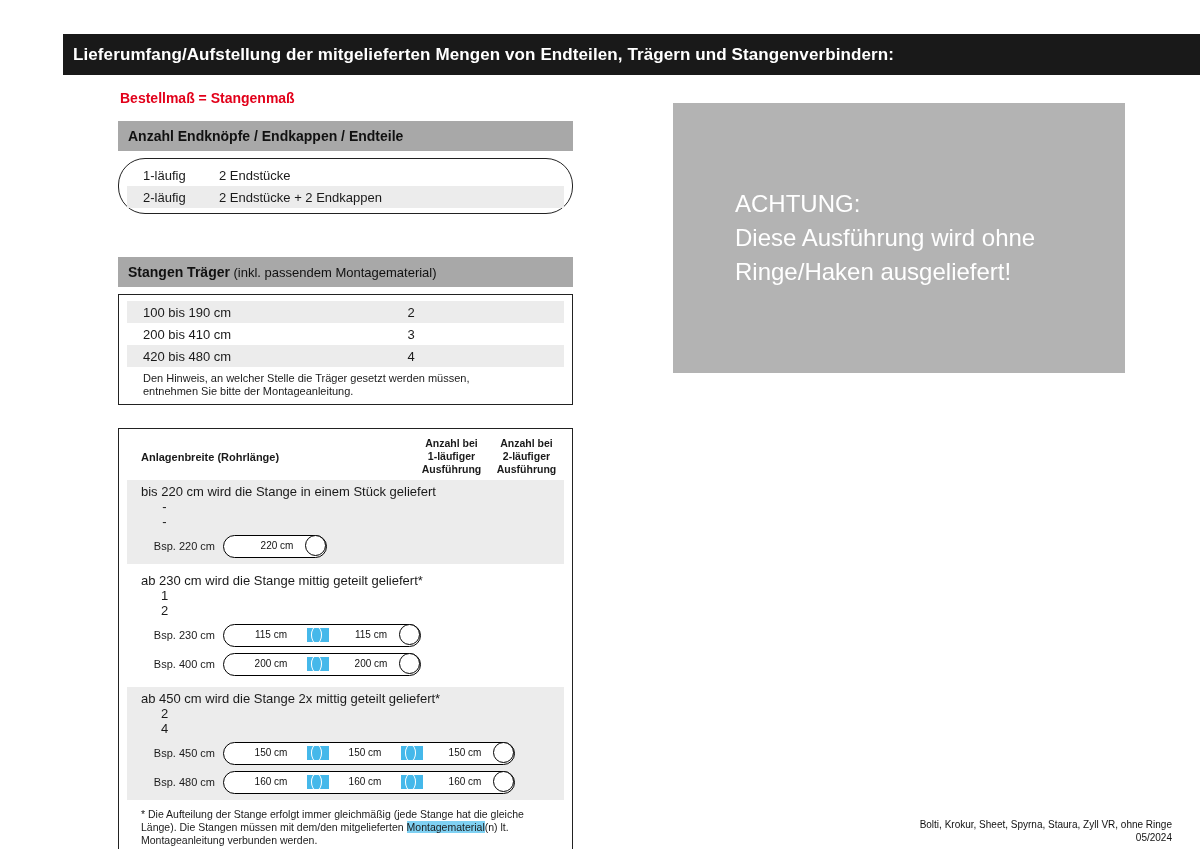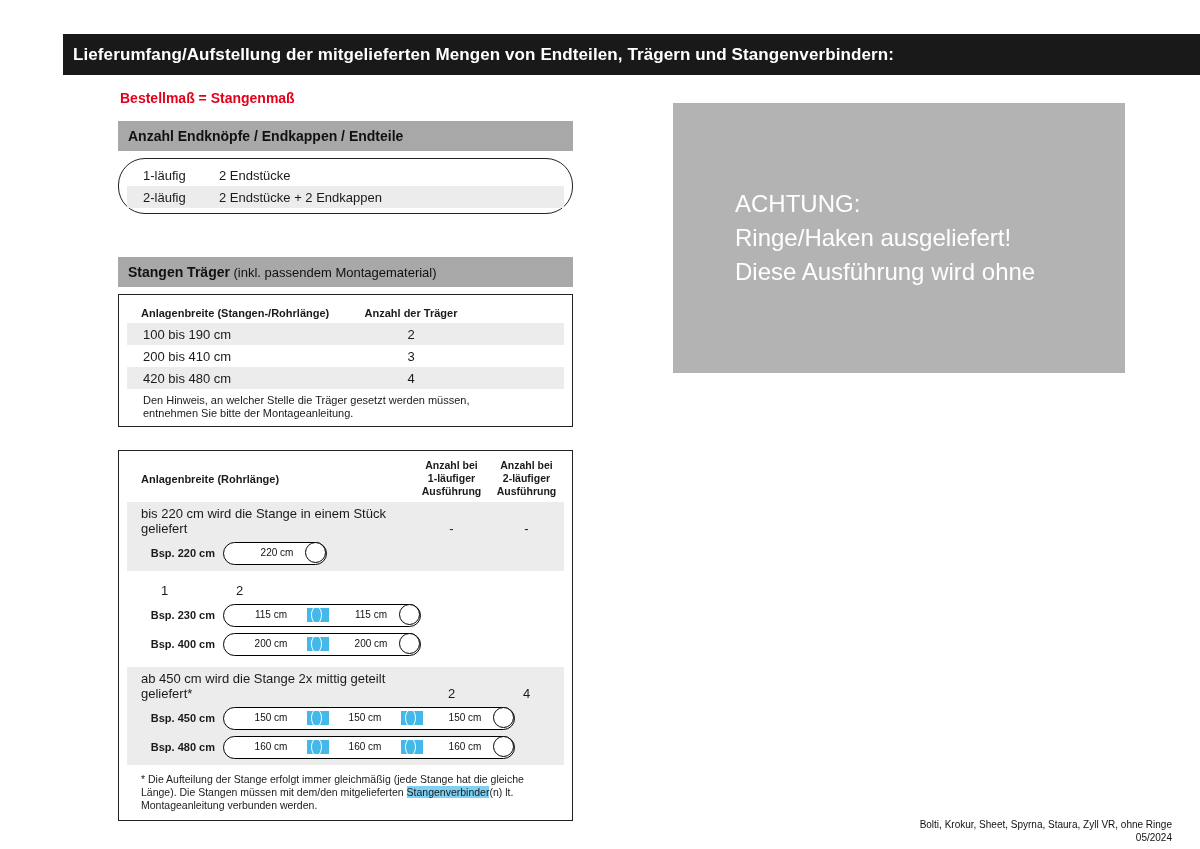--- a/index.html
+++ b/index.html
@@ -55,26 +55,26 @@
   .t2-value{width:160px;text-align:center;}
   .t2-note{font-size:11px;line-height:13px;padding-left:16px;margin-top:5px;max-width:400px;}
 
   .t3-head{display:flex;margin-bottom:4px;}
   .t3-head .h-desc{flex:1;padding-left:14px;font-weight:bold;font-size:11px;align-self:center;}
   .t3-head .h-count{width:75px;text-align:center;font-weight:bold;font-size:10.5px;line-height:13px;white-space:pre-line;align-self:center;}
 
   .group{padding:4px 0 6px 0;}
   .group.stripe{background:var(--stripe-gray);}
   .group + .group{margin-top:5px;}
-  .group-head{display:flex;align-items:flex-end;min-height:18px;}
+  .group-head{display:flex;align-items:flex-start;min-height:18px;flex-direction:column;}
   .group-desc{flex:1;padding-left:14px;font-size:13px;}
   .count{width:75px;text-align:center;font-size:13px;}
 
   .example{display:flex;align-items:center;margin-top:5px;height:24px;}
-  .ex-label{width:96px;text-align:right;padding-right:8px;font-weight:bold;font-size:11px;}
+  .ex-label{width:96px;text-align:right;padding-right:8px;font-weight:normal;font-size:11px;}
 
   .rod{
     position:relative;height:23px;border:1.5px solid #000;border-radius:12px;
     background:#fff;display:flex;align-items:stretch;
   }
   .rod-seg{width:94px;text-align:center;font-size:10px;line-height:20px;color:#111;}
   .rod-seg.last{flex:1;width:auto;padding-right:20px;padding-left:24px;}
   .rod-connector{
     position:absolute;top:3px;width:22px;height:14px;background:var(--connector-blue);
     transform:translateX(-50%);
@@ -128,24 +128,20 @@
           <div class="t1-value">2 Endstücke + 2 Endkappen</div>
         </div>
       </div>
   </div>
 
   <div class="section-header">
     <span class="bold">Stangen Träger</span>
       <span class="regular"> (inkl. passendem Montagematerial)</span>
   </div>
   <div class="box box-traeger">
-    <div class="t2-head">
-      <span class="h-label">Anlagenbreite (Stangen-/Rohrlänge)</span>
-      <span class="h-value">Anzahl der Träger</span>
-    </div>
     <div>
         <div class="t-row stripe">
           <div class="t2-label">100 bis 190 cm</div>
           <div class="t2-value">2</div>
         </div>
         <div class="t-row">
           <div class="t2-label">200 bis 410 cm</div>
           <div class="t2-value">3</div>
         </div>
         <div class="t-row stripe">
@@ -176,20 +172,21 @@
           <div class="example">
             <div class="ex-label">Bsp. 220 cm</div>
             <div class="rod" style="width: 104px;">
               <div class="rod-seg last">220 cm</div>
               <div class="rod-knob"></div>
             </div>
           </div>
         </div>
         <div class="group">
           <div class="group-head">
+            <div class="group-desc">ab 230 cm wird die Stange mittig geteilt geliefert*</div>
             <div class="count">1</div>
             <div class="count">2</div>
           </div>
           <div class="example">
             <div class="ex-label">Bsp. 230 cm</div>
             <div class="rod" style="width: 198px;">
               <div class="rod-seg">115 cm</div>
               <div class="rod-seg last">115 cm</div>
               <div class="rod-connector" style="left: 94px;"></div>
               <div class="rod-knob"></div>
@@ -228,27 +225,27 @@
               <div class="rod-seg">160 cm</div>
               <div class="rod-seg">160 cm</div>
               <div class="rod-seg last">160 cm</div>
               <div class="rod-connector" style="left: 94px;"></div>
               <div class="rod-connector" style="left: 188px;"></div>
               <div class="rod-knob"></div>
             </div>
           </div>
         </div>
       </div>
-    <div class="footnote"><span>* Die Aufteilung der Stange erfolgt immer gleichmäßig (jede Stange hat die gleiche Länge). Die Stangen müssen mit dem/den mitgelieferten </span><span class="hl">Stangenverbinder</span><span>(n) lt. Montageanleitung verbunden werden.</span></div>
+    <div class="footnote"><span>* Die Aufteilung der Stange erfolgt immer gleichmäßig (jede Stange hat die gleiche Länge). Die Stangen müssen mit dem/den mitgelieferten </span><span class="hl">Montagematerial</span><span>(n) lt. Montageanleitung verbunden werden.</span></div>
   </div>
 
 </div>
 
 <div class="warning-box">
   <div>ACHTUNG:</div>
+  <div>Diese Ausführung wird ohne</div>
   <div>Ringe/Haken ausgeliefert!</div>
-  <div>Diese Ausführung wird ohne</div>
 </div>
 
 <div class="footer">
   <div>Bolti, Krokur, Sheet, Spyrna, Staura, Zyll VR, ohne Ringe</div>
   <div>05/2024</div>
 </div>
 
 </body></html>

